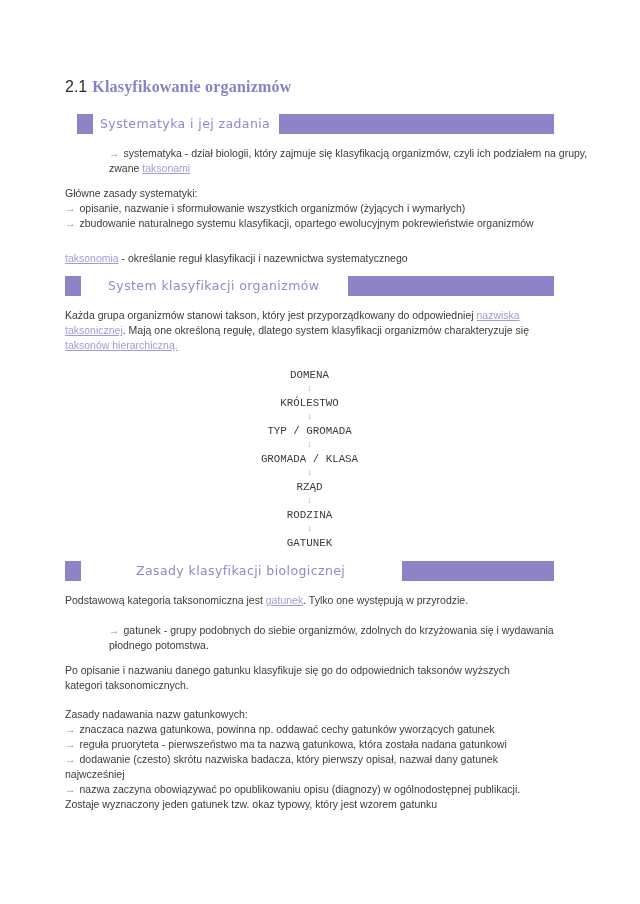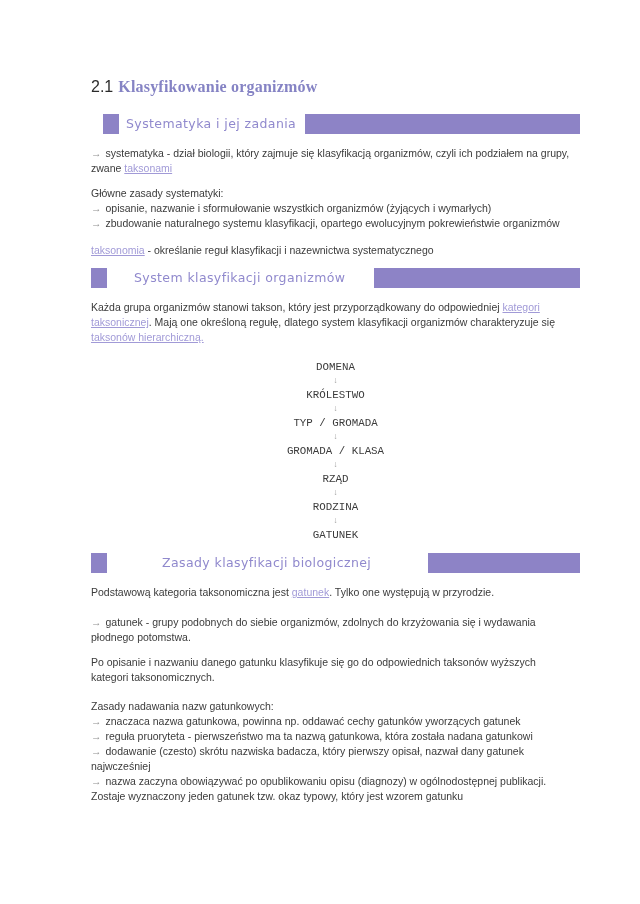--- a/index.html
+++ b/index.html
@@ -1,39 +1,39 @@
 <!DOCTYPE html>
 <html lang="pl"><head>
 <meta charset="utf-8">
 <style>
   html,body{margin:0;padding:0;background:#ffffff;}
   .page{
     position:relative;width:640px;height:904px;background:#ffffff;overflow:hidden;
     font-family:"Liberation Sans",sans-serif;color:#3b3b3b;font-size:10.5px;
   }
-  .content{position:absolute;left:91px;top:0;width:489px;}
+  .content{position:absolute;left:65px;top:0;width:489px;}
 
   .doc-title{margin-top:78px;line-height:18px;white-space:nowrap;font-size:16px;}
   .t-num{color:#2b2b2b;}
   .t-main{color:#8583c4;font-family:"Liberation Serif",serif;font-weight:bold;margin-left:5px;letter-spacing:0.2px;}
 
   .banner{display:flex;height:20px;align-items:stretch;}
   .banner .chip{width:16px;background:#8d83c6;flex:0 0 16px;}
   .banner .label{
     padding:0 9px 0 7px;line-height:20px;font-size:12.5px;color:#9089cd;
     letter-spacing:0.4px;white-space:nowrap;font-family:"DejaVu Sans",sans-serif;
   }
   .banner .bar{flex:1;background:#8d83c6;}
   .b1{margin:18px 0 12px 12px;}
   .b2{margin:10px 0 12px 0;gap:20px;}
   .b3{margin:10px 0 12px 0;gap:48px;}
 
   .para{margin:0;}
-  .mb10{margin-bottom:10px;}
-  .mb12{margin-bottom:12px;}
+  .mb10{margin-bottom:10px;margin-left:44px;}
+  .mb12{margin-bottom:20px;}
   .mb14{margin-bottom:14px;}
   .mb15{margin-bottom:15px;}
   .line{line-height:15px;white-space:nowrap;}
   .purple{color:#a19ad7;text-decoration:underline;}
   .bullet{color:#909090;padding-right:4px;}
 
   .hierarchy{margin-top:15px;text-align:center;font-family:Liberation Mono, monospace;}
   .h-item{line-height:15px;font-size:10.8px;color:#3b3b3b;}
   .h-arrow{line-height:13px;font-size:8.5px;color:#9a9a9a;}
 </style>
@@ -68,21 +68,21 @@
       <div class="line"><span class="purple">taksonomia</span><span> - określanie reguł klasyfikacji i nazewnictwa systematycznego</span></div>
     </div>
 
     <div class="banner b2">
       <span class="chip"></span>
       <span class="label">System klasyfikacji organizmów</span>
       <span class="bar"></span>
     </div>
 
     <div class="para">
-      <div class="line"><span>Każda grupa organizmów stanowi takson, który jest przyporządkowany do odpowiedniej </span><span class="purple">kategori</span></div>
+      <div class="line"><span>Każda grupa organizmów stanowi takson, który jest przyporządkowany do odpowiedniej </span><span class="purple">nazwiska</span></div>
       <div class="line"><span class="purple">taksonicznej</span><span>. Mają one określoną regułę, dlatego system klasyfikacji organizmów charakteryzuje się</span></div>
       <div class="line"><span class="purple">taksonów hierarchiczną.</span></div>
     </div>
 
     <div class="hierarchy">
       <div class="h-item">DOMENA</div>
       <div class="h-arrow">↓</div>
       <div class="h-item">KRÓLESTWO</div>
       <div class="h-arrow">↓</div>
       <div class="h-item">TYP / GROMADA</div>

